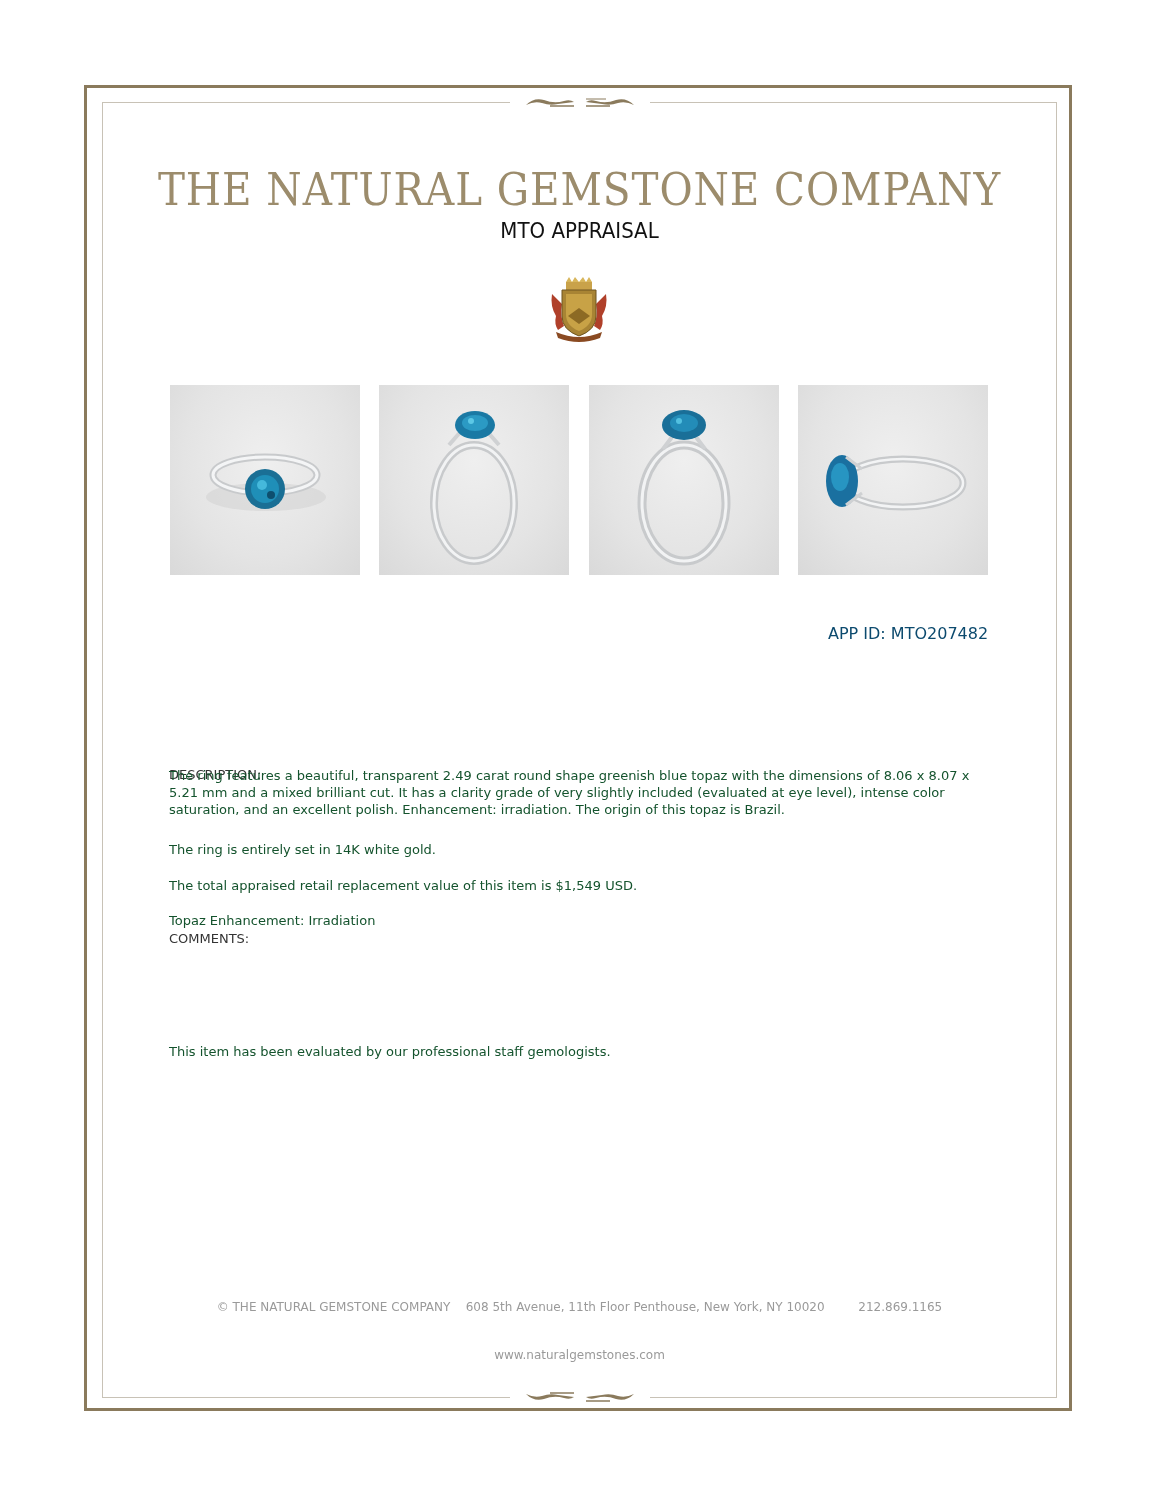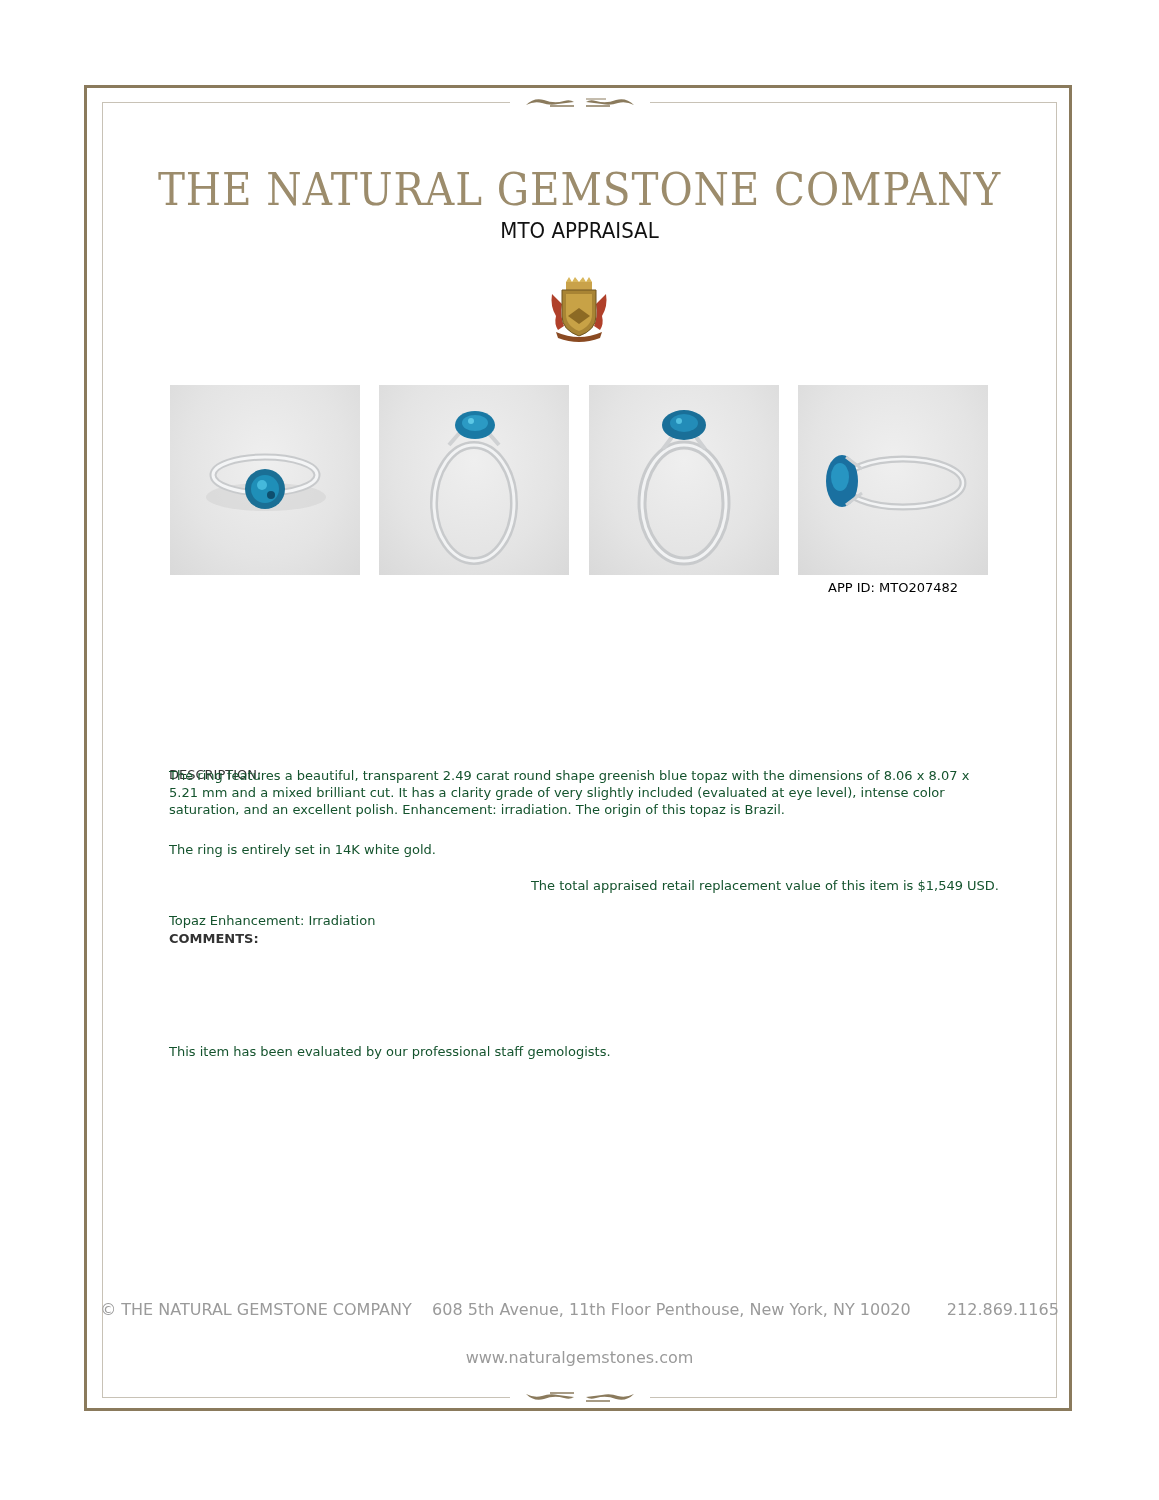--- a/index.html
+++ b/index.html
@@ -92,23 +92,23 @@
       top: 0;
       width: 190px;
       height: 190px;
       background: radial-gradient(ellipse at 50% 40%, #efefef 0%, #e4e4e4 60%, #d9d9d9 100%);
       overflow: hidden;
     }
     .photo svg { display: block; }
     .app-id {
       position: absolute;
       left: 828px;
-      top: 580px;
-      font-size: 13px;
-      color: #000000;
+      top: 624px;
+      font-size: 16px;
+      color: #0c4a6e;
       white-space: nowrap;
     }
     .section-label {
       position: absolute;
       left: 169px;
       font-size: 13px;
       color: #333333;
     }
     .para {
       position: absolute;
@@ -116,21 +116,21 @@
       width: 830px;
       font-size: 13px;
       line-height: 17px;
       color: #14532d;
     }
     .footer-line {
       position: absolute;
       left: 0;
       width: 1159px;
       text-align: center;
-      font-size: 16px;
+      font-size: 12px;
       color: #9a9a9a;
       white-space: nowrap;
     }
     .footer-line .gap { display: inline-block; width: 26px; }
   </style>
 </head>
 <body>
 
 <div class="outer-frame"></div>
 <div class="inner-frame"></div>
@@ -210,23 +210,23 @@
       <path d="M48 72 L64 84 M48 120 L64 108" stroke="#cfd1d3" stroke-width="3"></path>
     </svg>
   </div>
 </div>
 
 <div class="app-id">APP ID: MTO207482</div>
 
 <div class="section-label" style="top:735px;margin-top:32px;">DESCRIPTION:</div>
 <div class="para" style="top:767px;">The ring features a beautiful, transparent 2.49 carat round shape greenish blue topaz with the dimensions of 8.06 x 8.07 x 5.21 mm and a mixed brilliant cut. It has a clarity grade of very slightly included (evaluated at eye level), intense color saturation, and an excellent polish. Enhancement: irradiation. The origin of this topaz is Brazil.</div>
 <div class="para" style="top:841px;">The ring is entirely set in 14K white gold.</div>
-<div class="para" style="top:877px;text-align:right;">The total appraised retail replacement value of this item is $1,549 USD.</div>
-
-<div class="section-label" style="top:931px;font-weight:bold;">COMMENTS:</div>
+<div class="para" style="top:877px;">The total appraised retail replacement value of this item is $1,549 USD.</div>
+
+<div class="section-label" style="top:931px;">COMMENTS:</div>
 <div class="para" style="top:912px;">Topaz Enhancement: Irradiation</div>
 <div class="para" style="top:1043px;">This item has been evaluated by our professional staff gemologists.</div>
 
 <div class="footer-line" style="top:1300px;">
   <span>© THE NATURAL GEMSTONE COMPANY</span>
   <span>&nbsp;&nbsp;</span>
   <span>608 5th Avenue, 11th Floor Penthouse, New York, NY  10020</span>
   <span class="gap"></span>
   <span>212.869.1165</span>
 </div>

